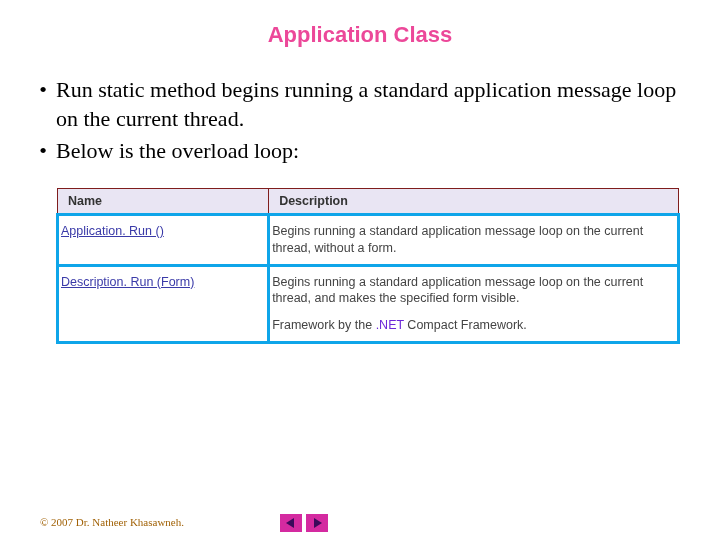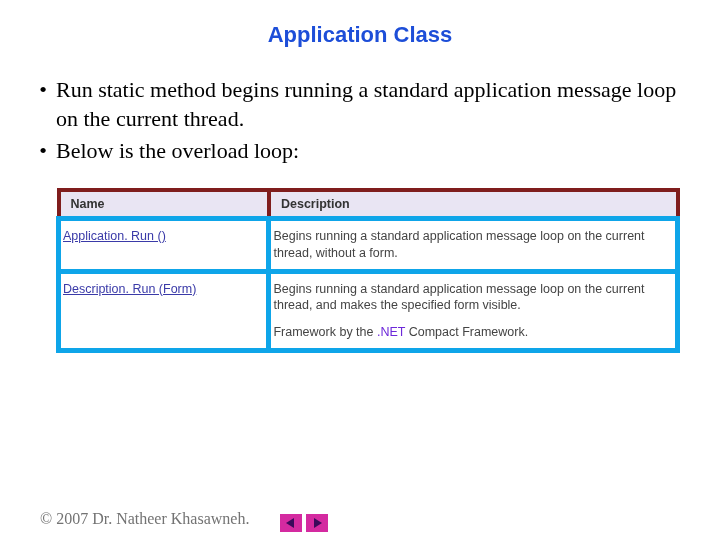--- a/index.html
+++ b/index.html
@@ -5,21 +5,21 @@
   * { box-sizing: border-box; margin: 0; padding: 0; }
   body {
     width: 720px;
     height: 540px;
     background: #fff;
     font-family: "Times New Roman", Times, serif;
     position: relative;
   }
   .title {
     text-align: center;
-    color: #1d4ed8;
+    color: #ec4899;
     font-family: Arial, Helvetica, sans-serif;
     font-weight: bold;
     font-size: 22px;
     padding-top: 22px;
     padding-bottom: 28px;
   }
   .bullets {
     padding: 0 40px 0 30px;
   }
   .bullet {
@@ -46,43 +46,43 @@
     font-family: Verdana, Arial, sans-serif;
     font-size: 12.5px;
     color: #444;
   }
   th {
     background: #e9e5f3;
     color: #333;
     text-align: left;
     font-weight: bold;
     padding: 5px 10px;
-    border: 4px solid #7f1d1d;
+    border: 1px solid #7f1d1d;
     font-size: 12.5px;
   }
   td {
     padding: 7px 2px;
-    border: 5px solid #0ea5e9;
+    border: 3px solid #0ea5e9;
     vertical-align: top;
     line-height: 1.35;
   }
   td.name a {
     color: #3a3aa8;
     text-decoration: underline;
   }
   td.name { width: 34%; }
   td.desc { width: 66%; color: #444; }
   .supp { margin-top: 10px; }
   .supp b { color: #6d28d9; font-weight: normal; }
   .footer {
     position: absolute;
     bottom: 12px;
     left: 40px;
-    font-size: 16px;
-    color: #737373;
+    font-size: 11px;
+    color: #a16207;
     font-family: "Times New Roman", Times, serif;
   }
   .navarrows {
     position: absolute;
     bottom: 8px;
     left: 280px;
     display: flex;
     gap: 4px;
   }
   .arrowbtn {

